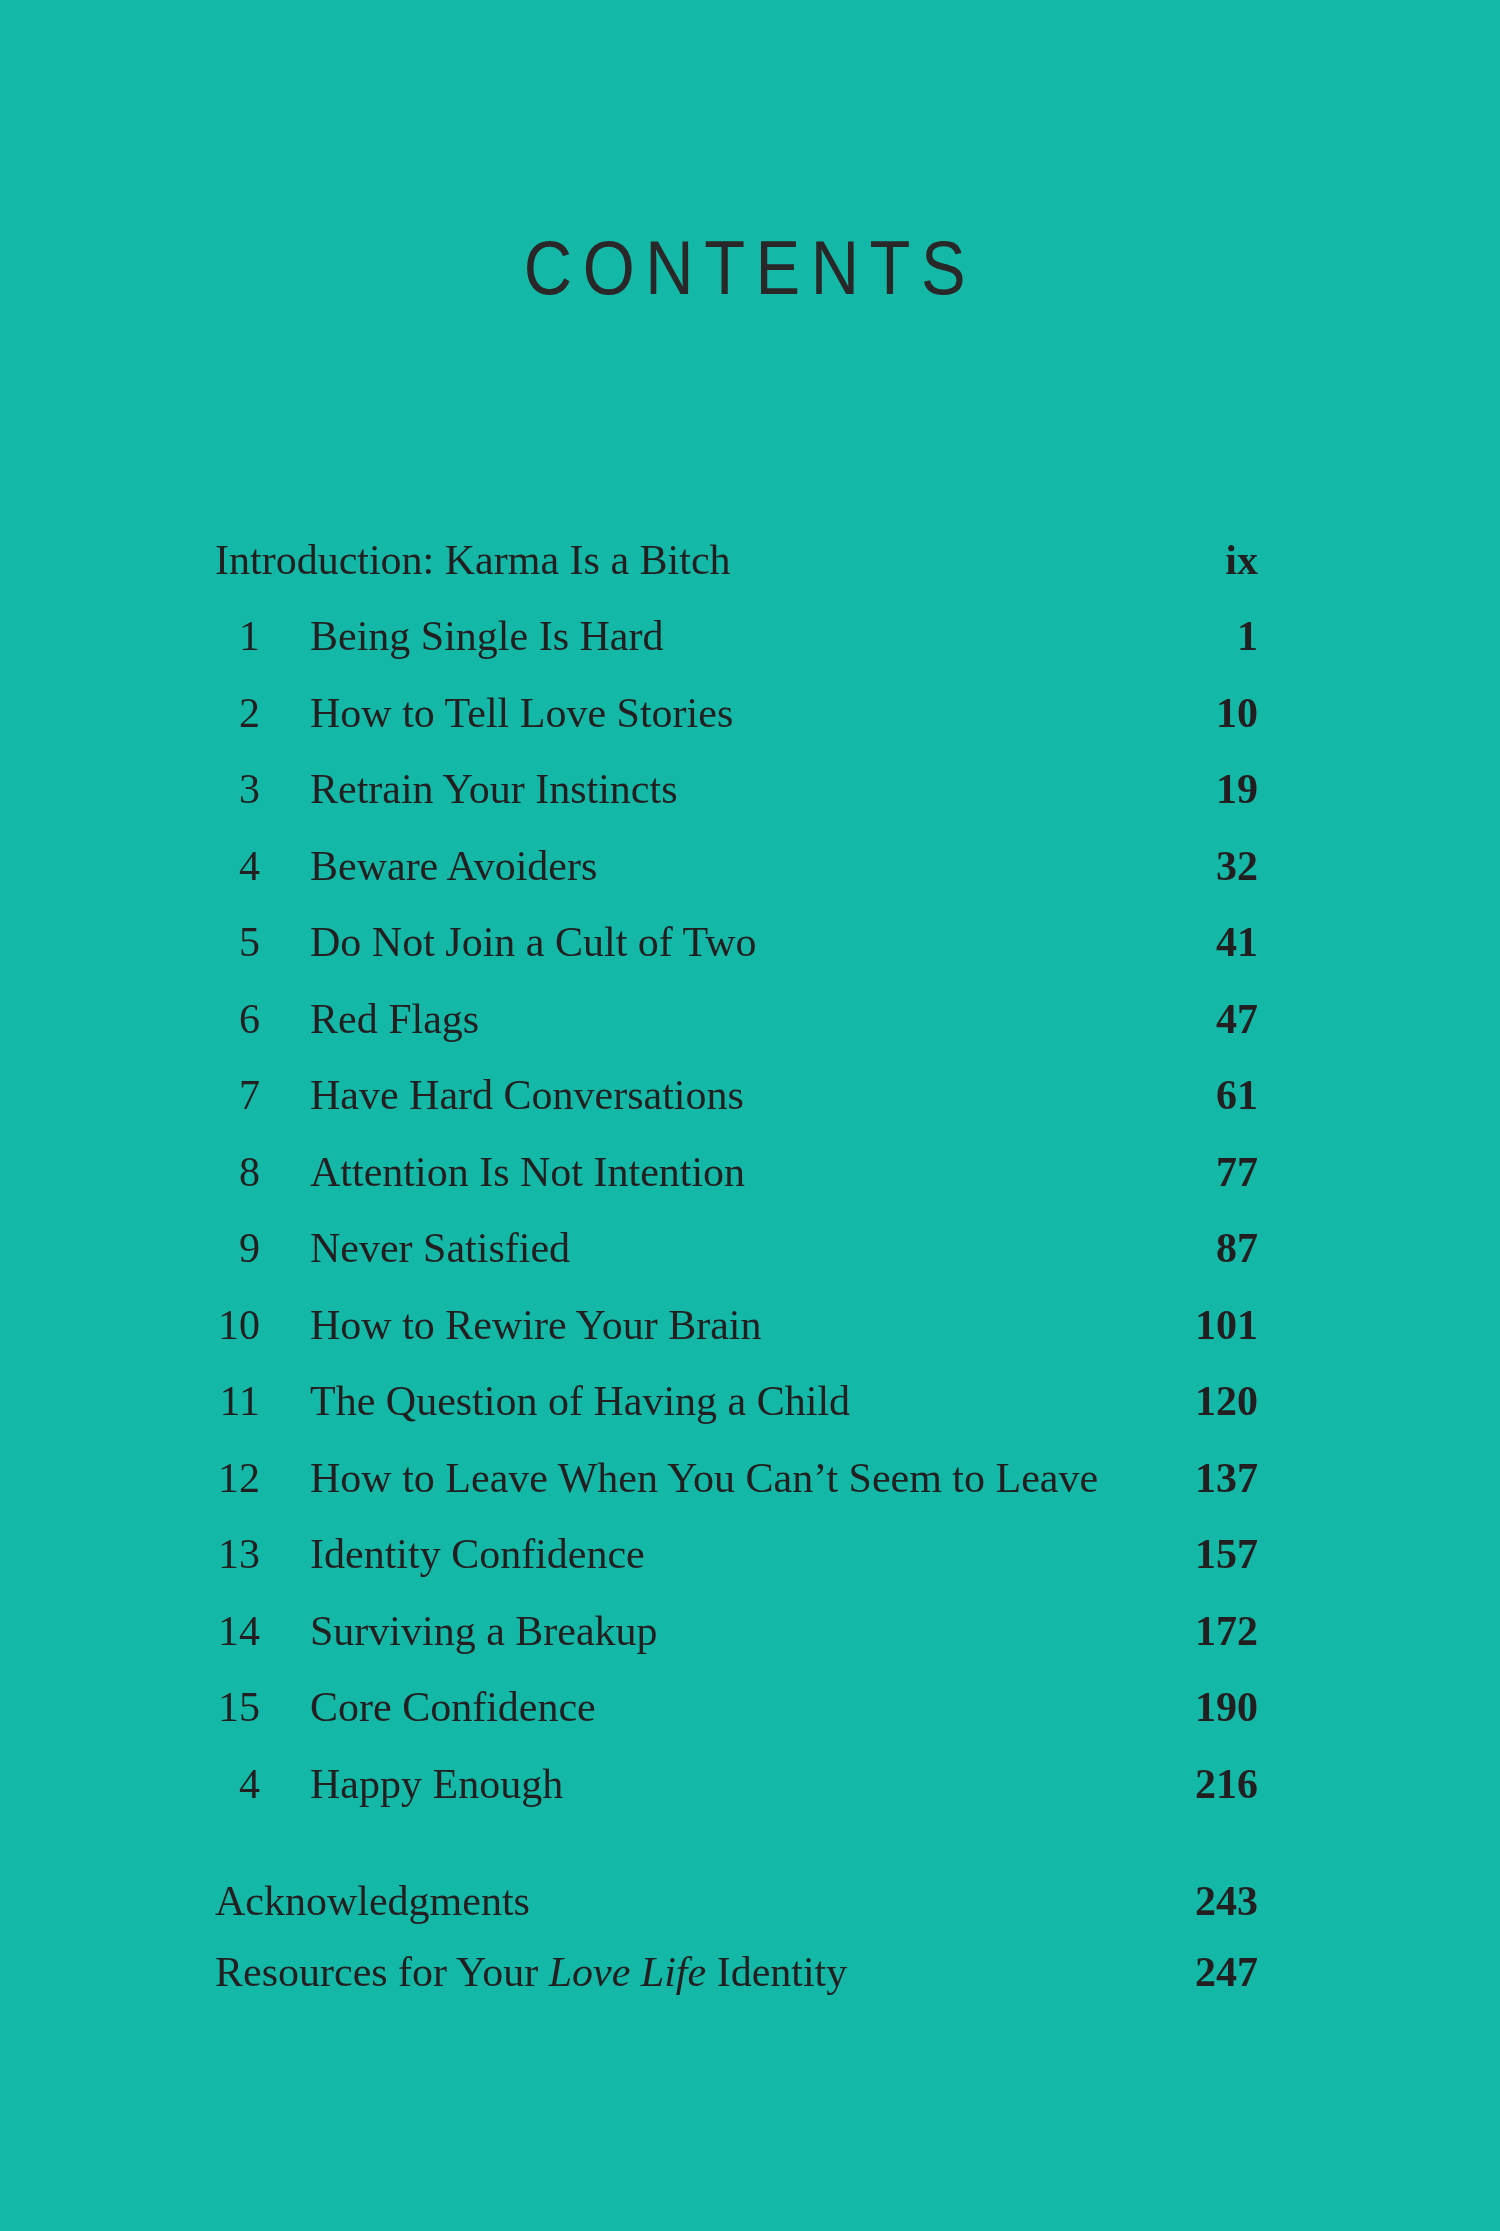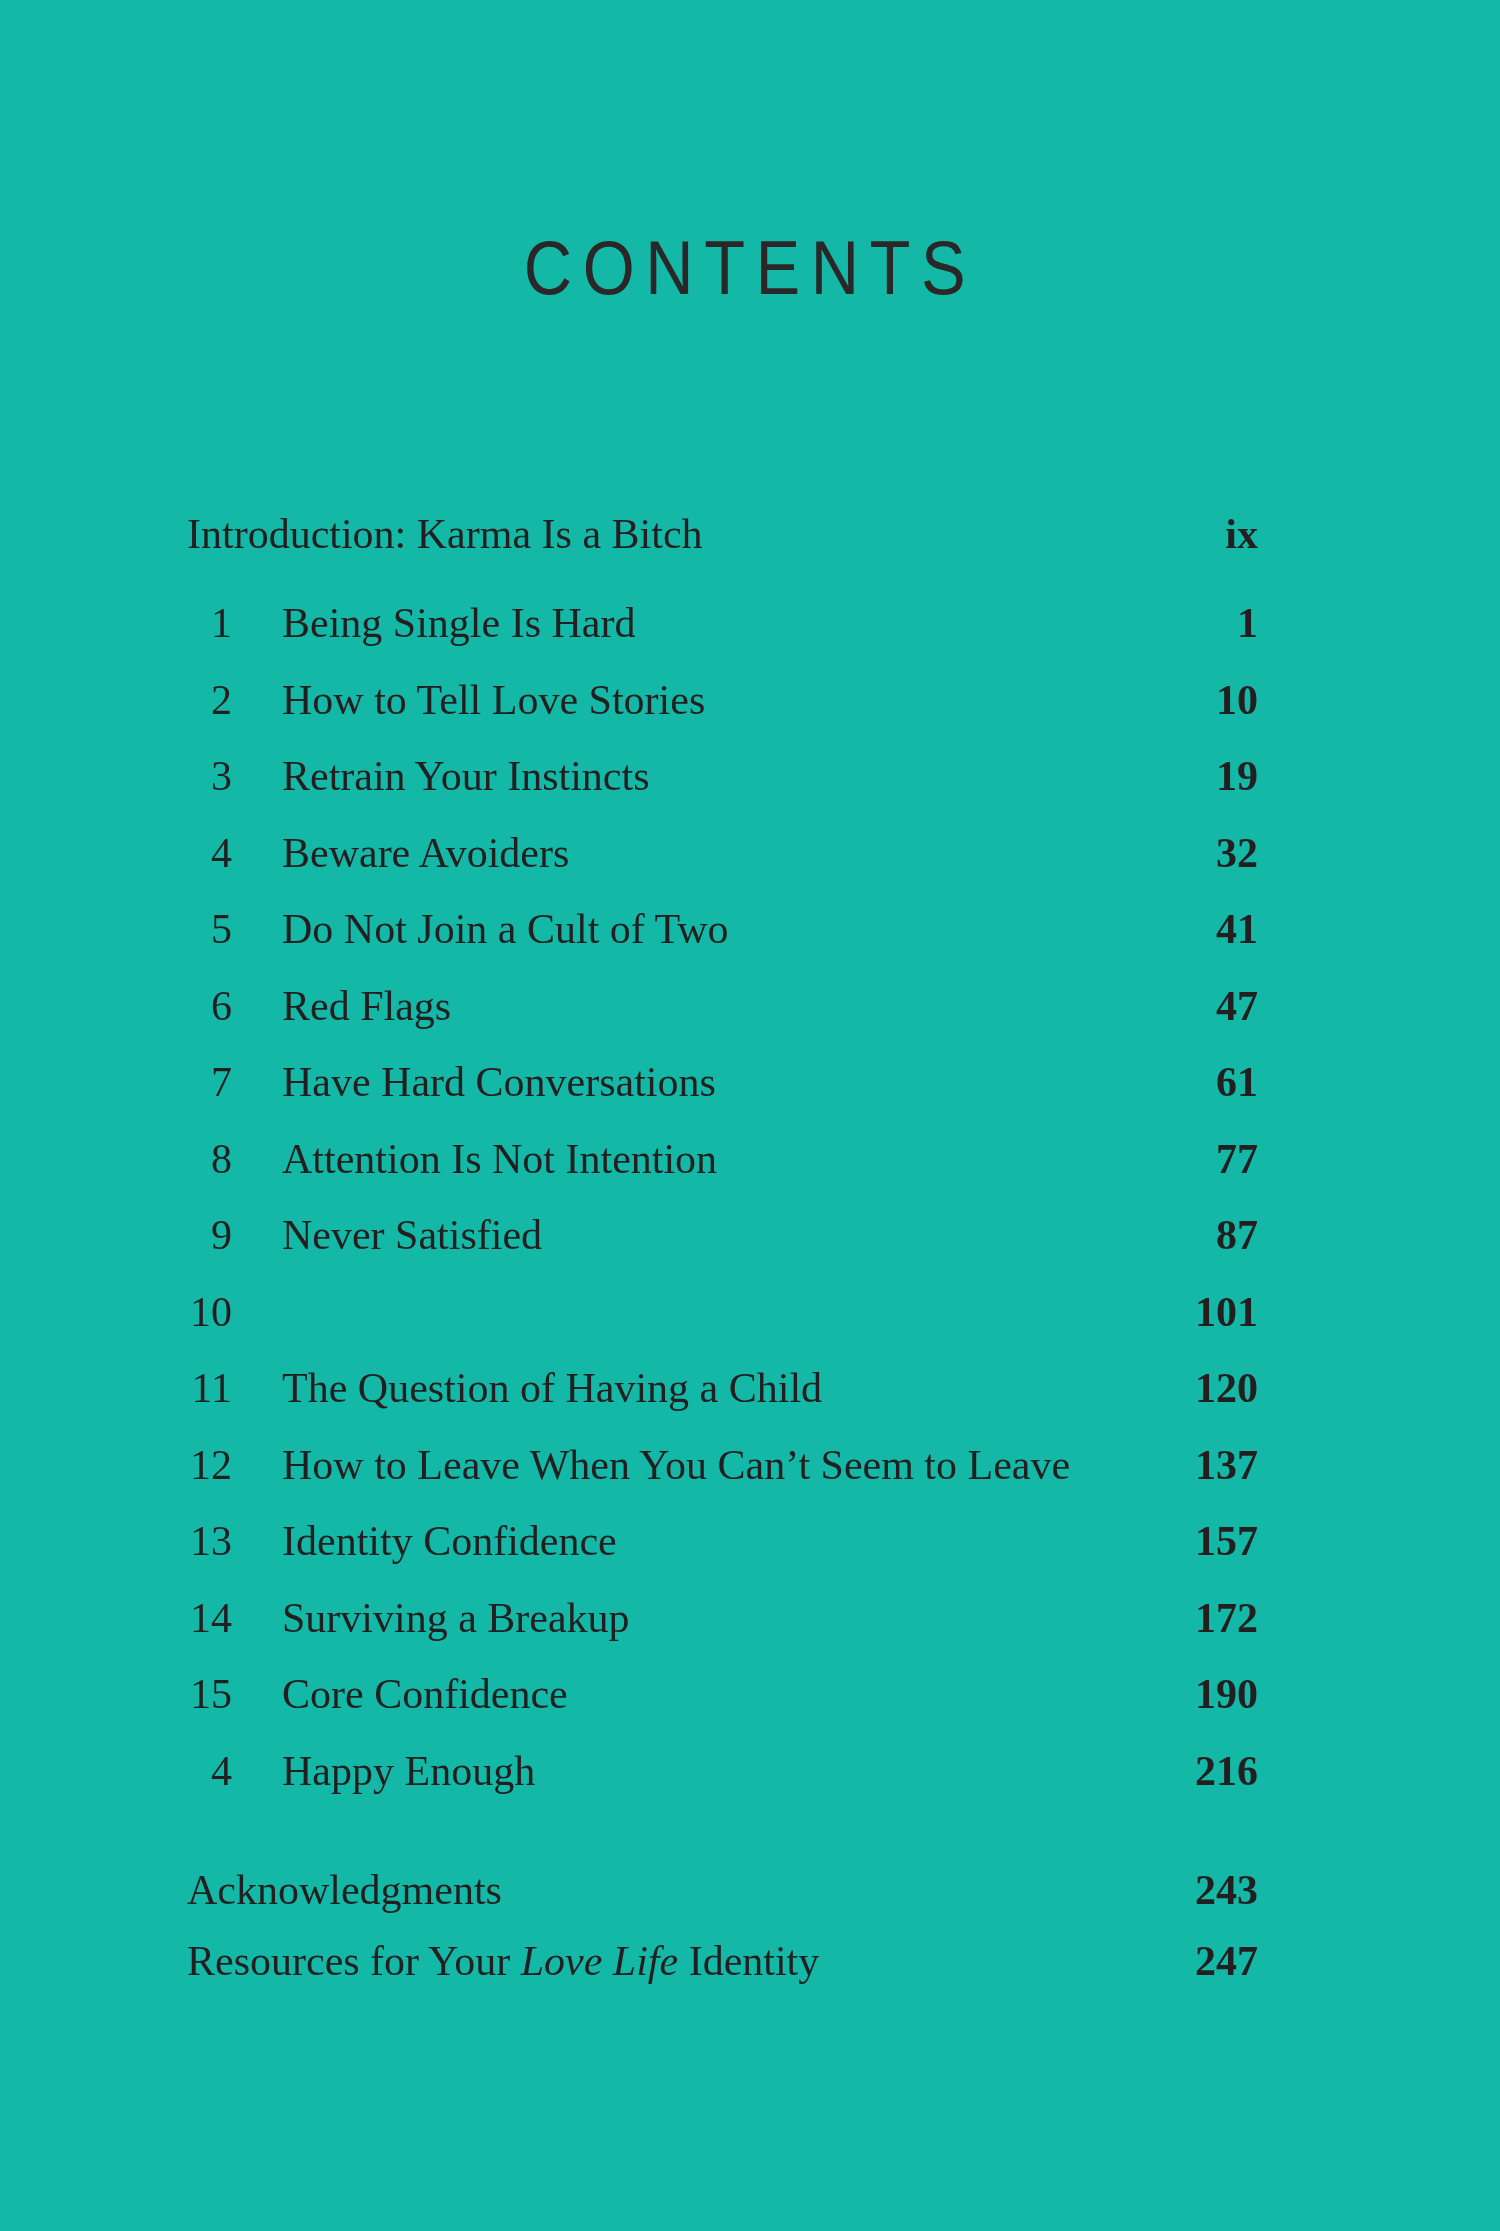--- a/index.html
+++ b/index.html
@@ -35,21 +35,22 @@
   .toc {
     position: absolute;
     left: 187px;
     top: 484px;
     width: 1071px;
     font-size: 42px;
     line-height: 1.2;
   }
   .row {
     display: flex;
-    align-items: center;
+    align-items: flex-end;
+    margin-left: 28px;
   }
   .row.intro-row {
     height: 101px;
   }
   .row.chapter-row {
     height: 76.5px;
   }
   .num {
     width: 45px;
     text-align: right;
@@ -132,20 +133,21 @@
       <span class="chapter-name">Attention Is Not Intention</span>
       <span class="pagenum">77</span>
     </div>
     <div class="row chapter-row">
       <span class="num">9</span>
       <span class="chapter-name">Never Satisfied</span>
       <span class="pagenum">87</span>
     </div>
     <div class="row chapter-row">
       <span class="num">10</span>
+      <span class="chapter-name">How to Rewire Your Brain</span>
       <span class="pagenum">101</span>
     </div>
     <div class="row chapter-row">
       <span class="num">11</span>
       <span class="chapter-name">The Question of Having a Child</span>
       <span class="pagenum">120</span>
     </div>
     <div class="row chapter-row">
       <span class="num">12</span>
       <span class="chapter-name">How to Leave When You Can’t Seem to Leave</span>

